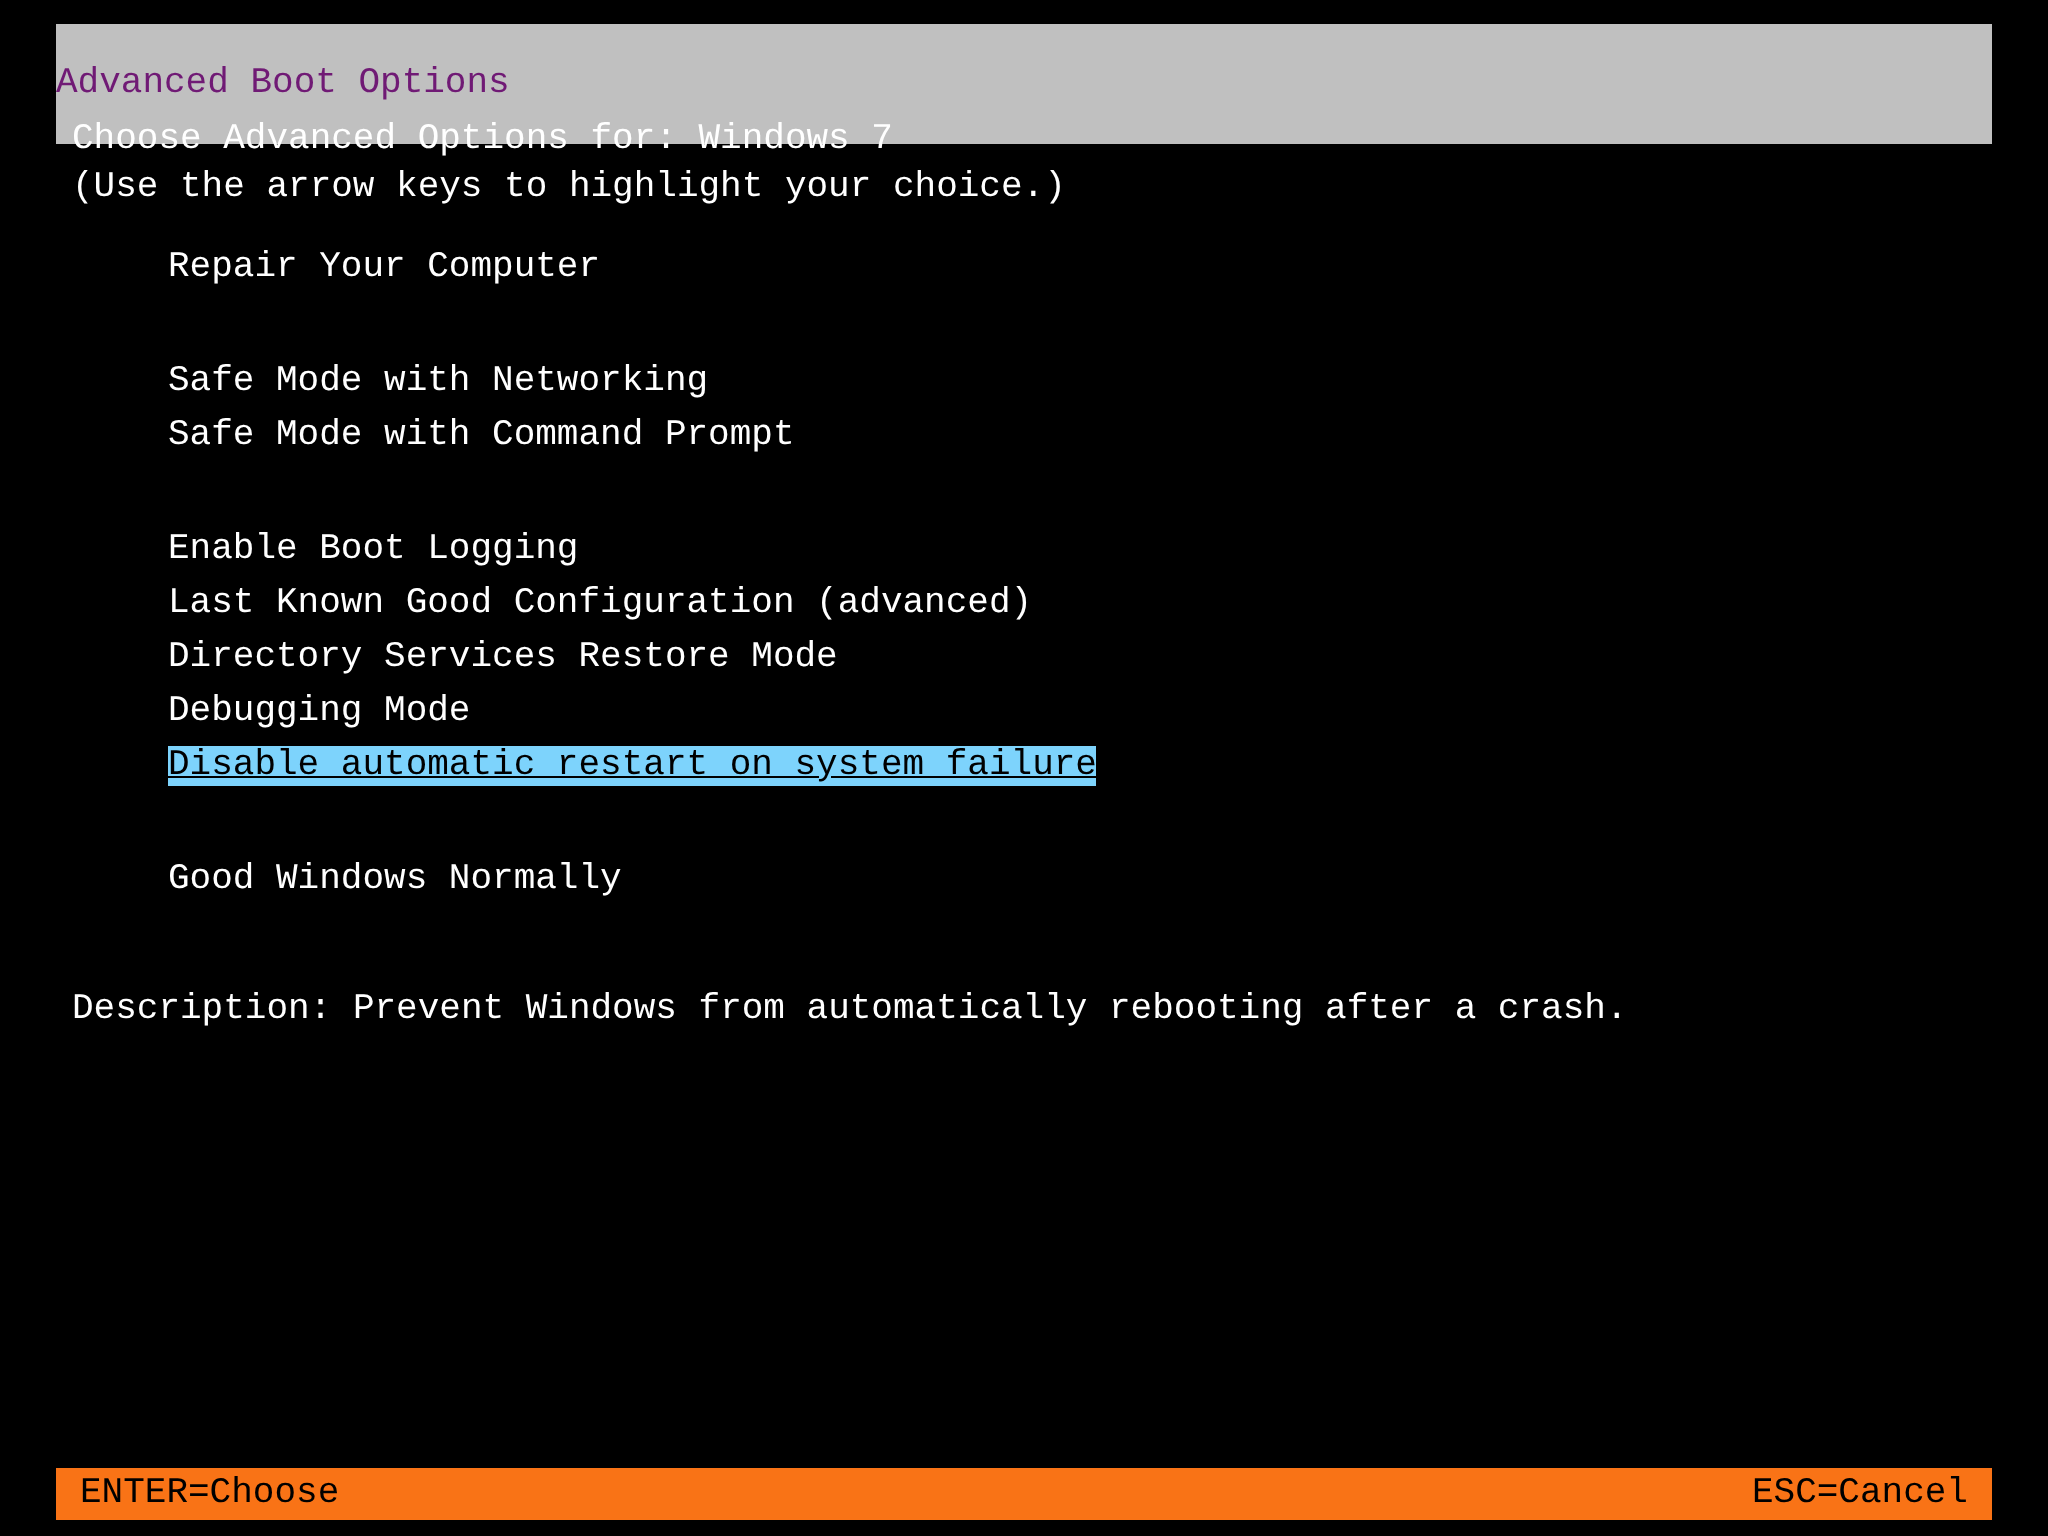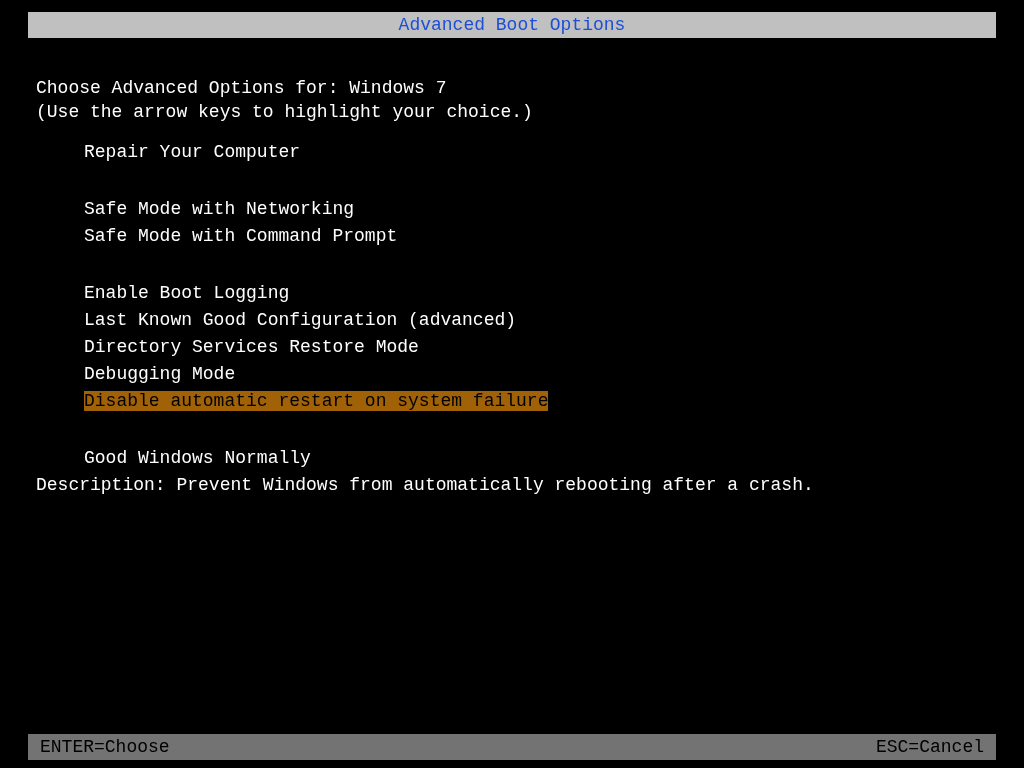--- a/index.html
+++ b/index.html
@@ -12,63 +12,65 @@
       height: 768px;
       background: #000000;
       font-family: 'Courier New', Consolas, monospace;
       font-size: 18px;
       color: #ffffff;
       overflow: hidden;
       position: relative;
     }
     .title-bar {
       background: #c0c0c0;
-      color: #1d4ed8;
-      text-align: center;
-      padding: 3px 0;
+      color: #701a75;
+      text-align: left;
+      padding: 20px 0;
       font-weight: normal;
       position: absolute;
       top: 12px;
       left: 28px;
       right: 28px;
     }
     .content {
       position: absolute;
-      top: 78px;
+      top: 60px;
       left: 36px;
       right: 36px;
     }
     .header-line {
       margin-bottom: 4px;
       white-space: pre;
     }
     .menu-section {
       margin-top: 20px;
       margin-left: 48px;
     }
     .menu-item {
       margin-bottom: 7px;
       white-space: pre;
       display: inline-block;
     }
     .menu-item.selected {
-      background: #a16207;
+      background: #7dd3fc;
       color: #000000;
+      text-decoration: underline;
     }
     .spacer {
       height: 30px;
     }
     .spacer-small {
       height: 30px;
     }
     .description {
+      margin-top: 38px;
       white-space: pre;
     }
     .footer-bar {
-      background: #737373;
+      background: #f97316;
       color: #000000;
       position: absolute;
       bottom: 8px;
       left: 28px;
       right: 28px;
       padding: 3px 12px;
       display: flex;
       justify-content: space-between;
     }
   </style>

